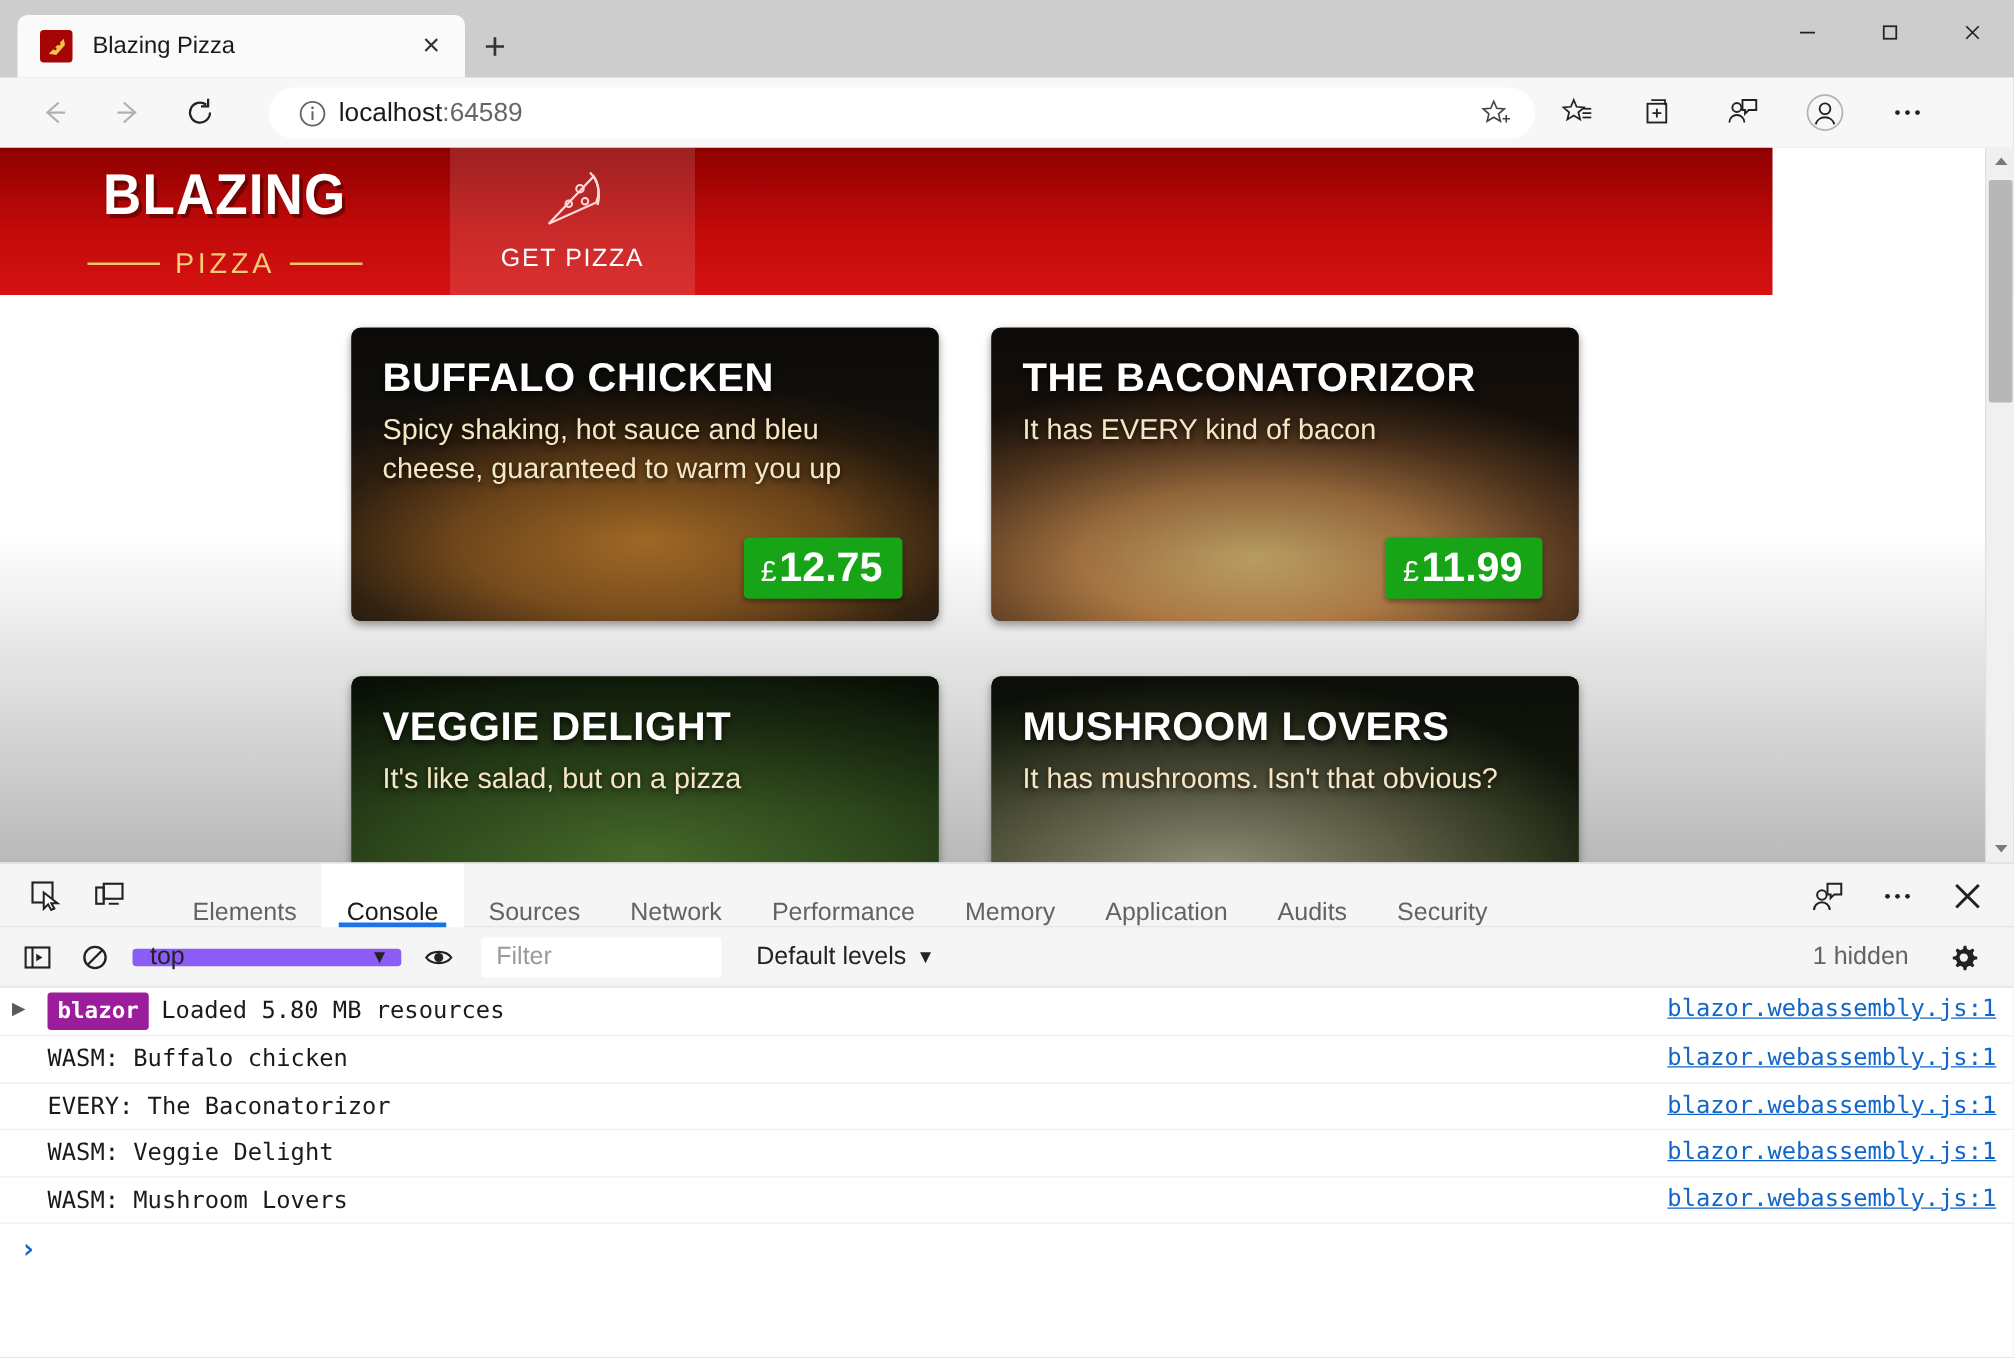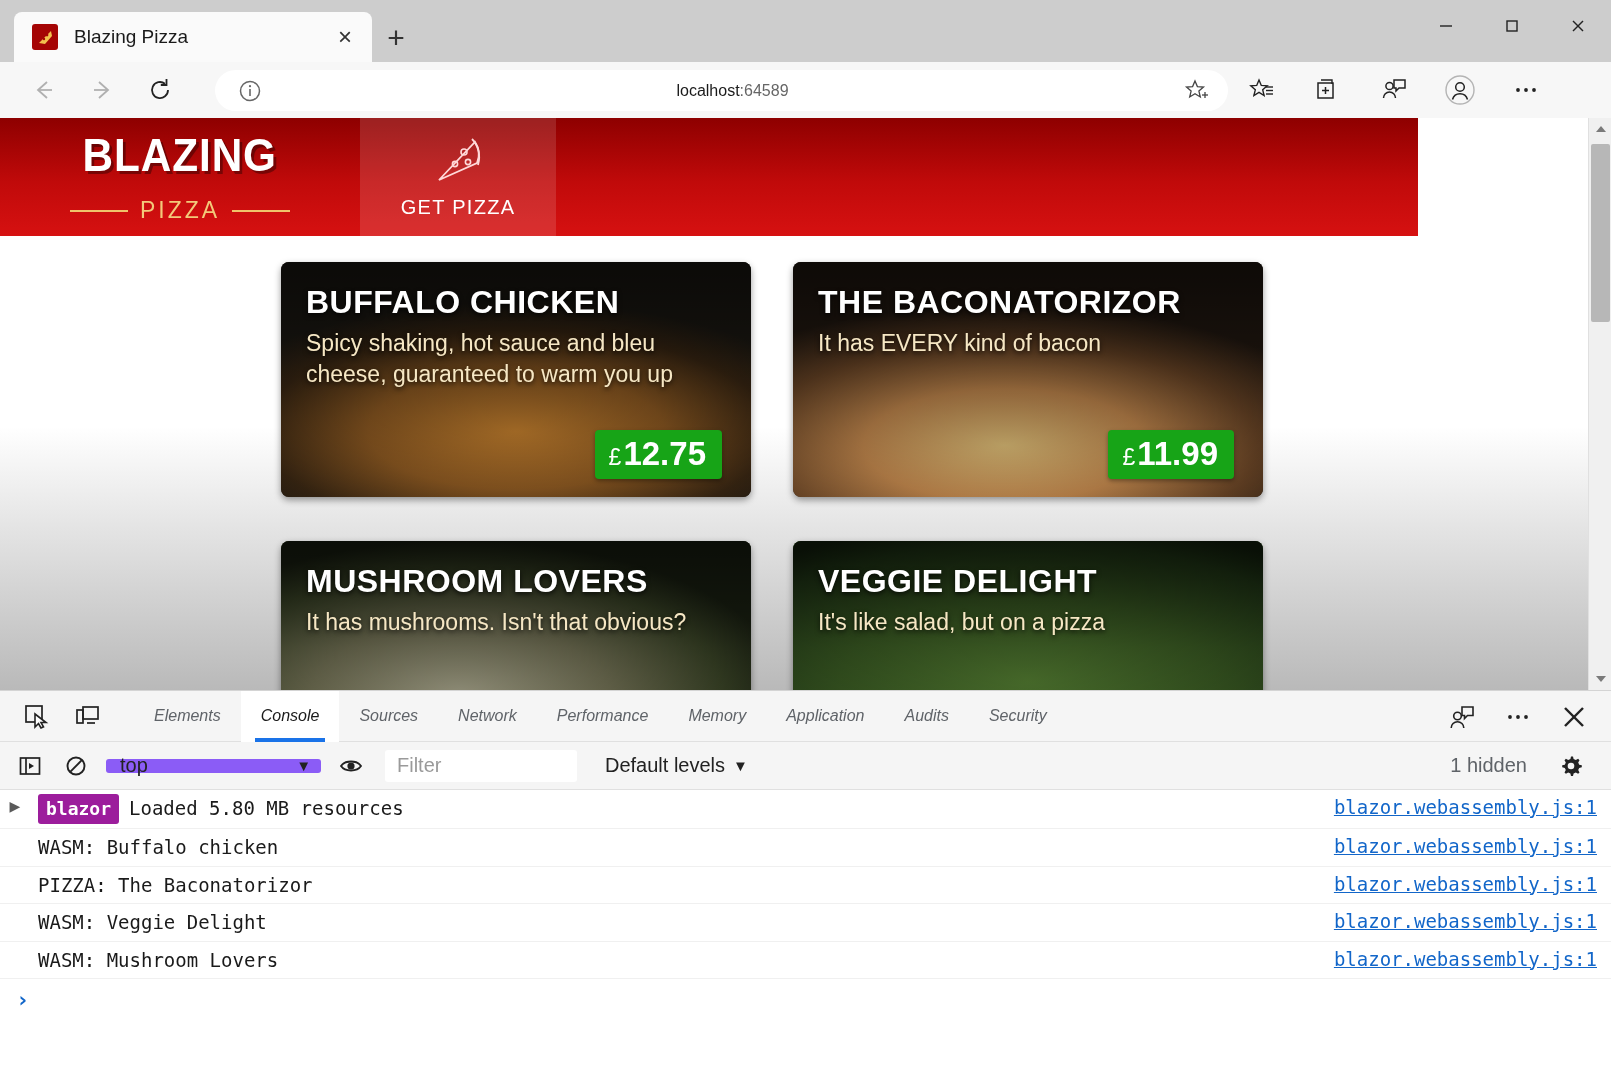--- a/index.html
+++ b/index.html
@@ -57,21 +57,21 @@
     display: flex; align-items: center; justify-content: center;
   }
   .nav-btn:first-child { margin-left: 20px; }
   .omnibox {
     position: absolute; left: 215px; top: 8px; width: 1013px; height: 41px;
     background: #ffffff; border-radius: 21px; display: flex; align-items: center;
     padding: 0 12px 0 22px;
   }
   .omnibox-info { width: 26px; height: 26px; flex: 0 0 auto; }
   .omnibox-url {
-    flex: 1; margin-left: 24px; font-size: 16px; color: #1a1a1a; white-space: nowrap; text-align: center;
+    flex: 1; margin-left: 8px; font-size: 21px; color: #1a1a1a; white-space: nowrap;
   }
   .omnibox-url .port { color: #666; }
   .omnibox-fav {
     width: 38px; height: 38px; display: flex; align-items: center; justify-content: center;
   }
   .tb-icons { position: absolute; left: 1240px; top: 8px; display: flex; align-items: center; }
   .tb-icon {
     width: 44px; height: 40px; margin-right: 22px;
     display: flex; align-items: center; justify-content: center;
   }
@@ -176,22 +176,22 @@
     position: relative; height: 51px; background: #f5f5f5;
     border-bottom: 1px solid #e0e0e0; display: flex; align-items: center;
   }
   .dt-tool-icon {
     width: 44px; height: 44px; margin-left: 8px;
     display: flex; align-items: center; justify-content: center;
   }
   .dt-tool-icon:first-child { margin-left: 14px; }
   .dt-tabs { display: flex; align-items: stretch; height: 51px; margin-left: 24px; }
   .dt-tab {
-    padding: 0 20px; display: flex; align-items: center;
-    font-size: 16px; color: #5f6368; position: relative; font-style: italic;
+    padding: 0 20px; display: flex; align-items: flex-end;
+    font-size: 20px; color: #5f6368; position: relative;
   }
   .dt-tab.active {
     background: #ffffff; color: #1a1a1a;
   }
   .dt-tab.active::after {
     content: ""; position: absolute; left: 14px; right: 14px; bottom: 0;
     height: 4px; background: #1a73e8;
   }
   .dt-tabbar-right {
     position: absolute; right: 14px; top: 0; height: 51px;
@@ -429,34 +429,34 @@
               radial-gradient(ellipse 75% 60% at 45% 78%, #e3c27a 0%, #c4894e 40%, #6a4526 72%, #241a12 100%),
               linear-gradient(150deg,#3c3a38 0%,#221f1c 55%,#0f0e0d 100%);"></div>
           <div class="card-scrim"></div>
           <div class="card-title">THE BACONATORIZOR</div>
           <div class="card-desc">It has EVERY kind of bacon</div>
           <div class="card-price"><span class="cur">£</span><span>11.99</span></div>
         </div>
 
         <div class="pizza-card">
           <div class="card-bg" style="background:
+              radial-gradient(ellipse 80% 70% at 50% 60%, #5c8a37 0%, #3f6326 50%, #26401a 85%, #16260f 100%),
+              linear-gradient(140deg,#4f7a30 0%,#2c4a1d 70%,#16260f 100%);"></div>
+          <div class="card-scrim"></div>
+          <div class="card-title">VEGGIE DELIGHT</div>
+          <div class="card-desc">It's like salad, but on a pizza</div>
+        </div>
+
+        <div class="pizza-card">
+          <div class="card-bg" style="background:
               radial-gradient(ellipse 70% 65% at 38% 65%, #b9b69a 0%, #7d7c5d 45%, #3f4a2a 80%, #1d2414 100%),
               linear-gradient(120deg,#585c3a 0%,#33381f 60%,#121409 100%);"></div>
           <div class="card-scrim"></div>
           <div class="card-title">MUSHROOM LOVERS</div>
           <div class="card-desc">It has mushrooms. Isn't that obvious?</div>
-        </div>
-
-        <div class="pizza-card">
-          <div class="card-bg" style="background:
-              radial-gradient(ellipse 80% 70% at 50% 60%, #5c8a37 0%, #3f6326 50%, #26401a 85%, #16260f 100%),
-              linear-gradient(140deg,#4f7a30 0%,#2c4a1d 70%,#16260f 100%);"></div>
-          <div class="card-scrim"></div>
-          <div class="card-title">VEGGIE DELIGHT</div>
-          <div class="card-desc">It's like salad, but on a pizza</div>
         </div>
 
       </div>
     </div>
   </div>
 
   <div class="page-scrollbar">
     <div class="sb-arrow up">
       <svg width="12" height="8" viewBox="0 0 12 8">
           <path d="M6 1 L11 7 L1 7 Z" fill="#7a7a7a"></path>
@@ -597,21 +597,21 @@
         <span class="log-disclosure"></span>
         <span class="log-main">
           <span class="log-line">WASM: Buffalo chicken</span>
         </span>
         <span class="log-src">blazor.webassembly.js:1</span>
       </div>
 
       <div class="log-row">
         <span class="log-disclosure"></span>
         <span class="log-main">
-          <span class="log-line">PIZZA: The Baconatorizor</span>
+          <span class="log-line">EVERY: The Baconatorizor</span>
         </span>
         <span class="log-src">blazor.webassembly.js:1</span>
       </div>
 
       <div class="log-row">
         <span class="log-disclosure"></span>
         <span class="log-main">
           <span class="log-line">WASM: Veggie Delight</span>
         </span>
         <span class="log-src">blazor.webassembly.js:1</span>

